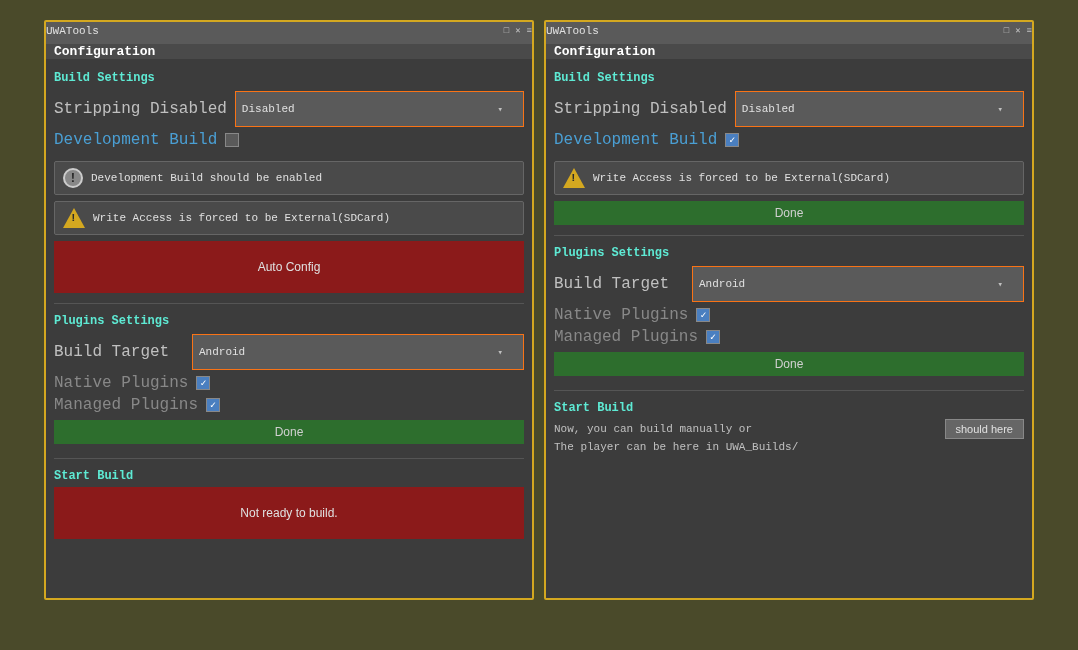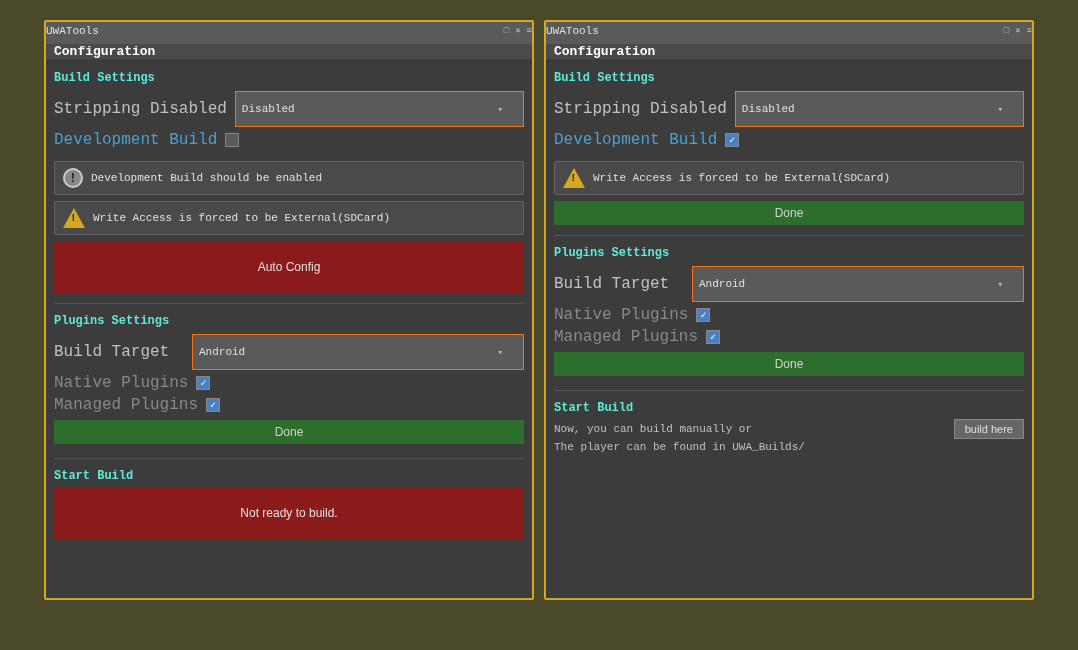--- a/index.html
+++ b/index.html
@@ -369,22 +369,22 @@
         </div>
         <button class="btn-green" style="margin-top:4px;">Done</button>
       </div>
 
       <div class="divider"></div>
 
       <div class="start-build-section">
         <div class="section-title">Start Build</div>
         <div class="build-row">
           <span class="build-text">Now, you can build manually or</span>
-          <button class="btn-gray">build here</button>
-        </div>
-        <div class="row">
-          <span class="build-path">The player can be found in UWA_Builds/</span>
+          <button class="btn-gray">should here</button>
+        </div>
+        <div class="row">
+          <span class="build-path">The player can be here in UWA_Builds/</span>
         </div>
       </div>
     </div>
   </div>
 
 </div>
 
 </body></html>

